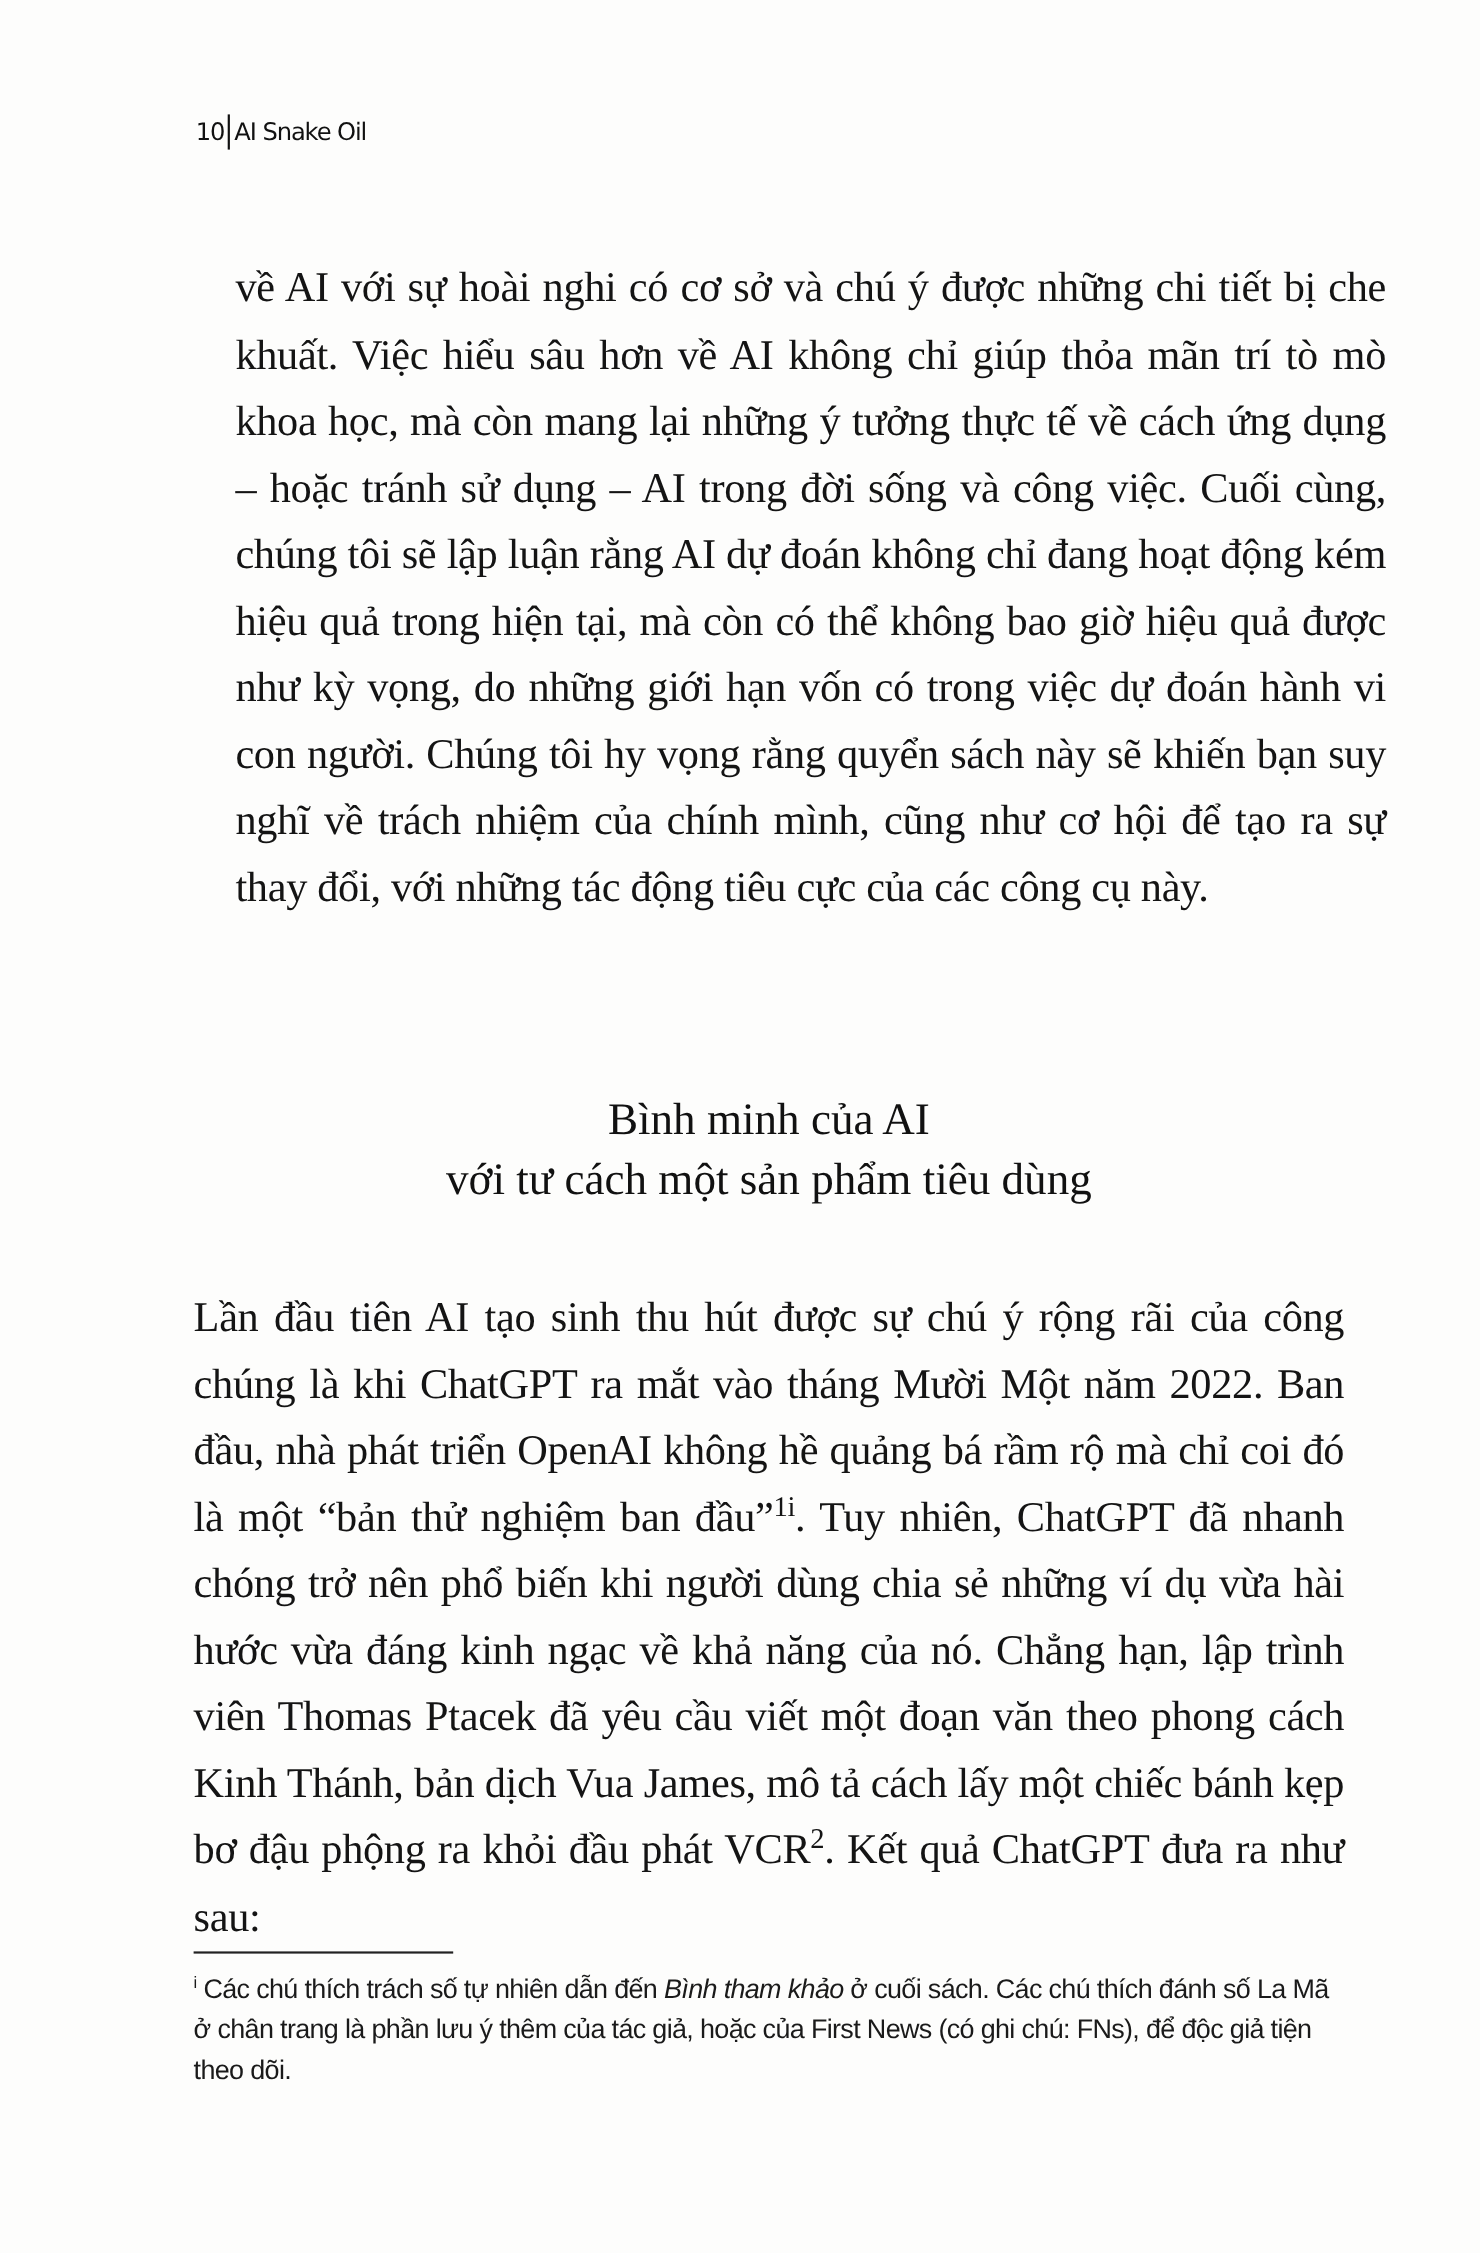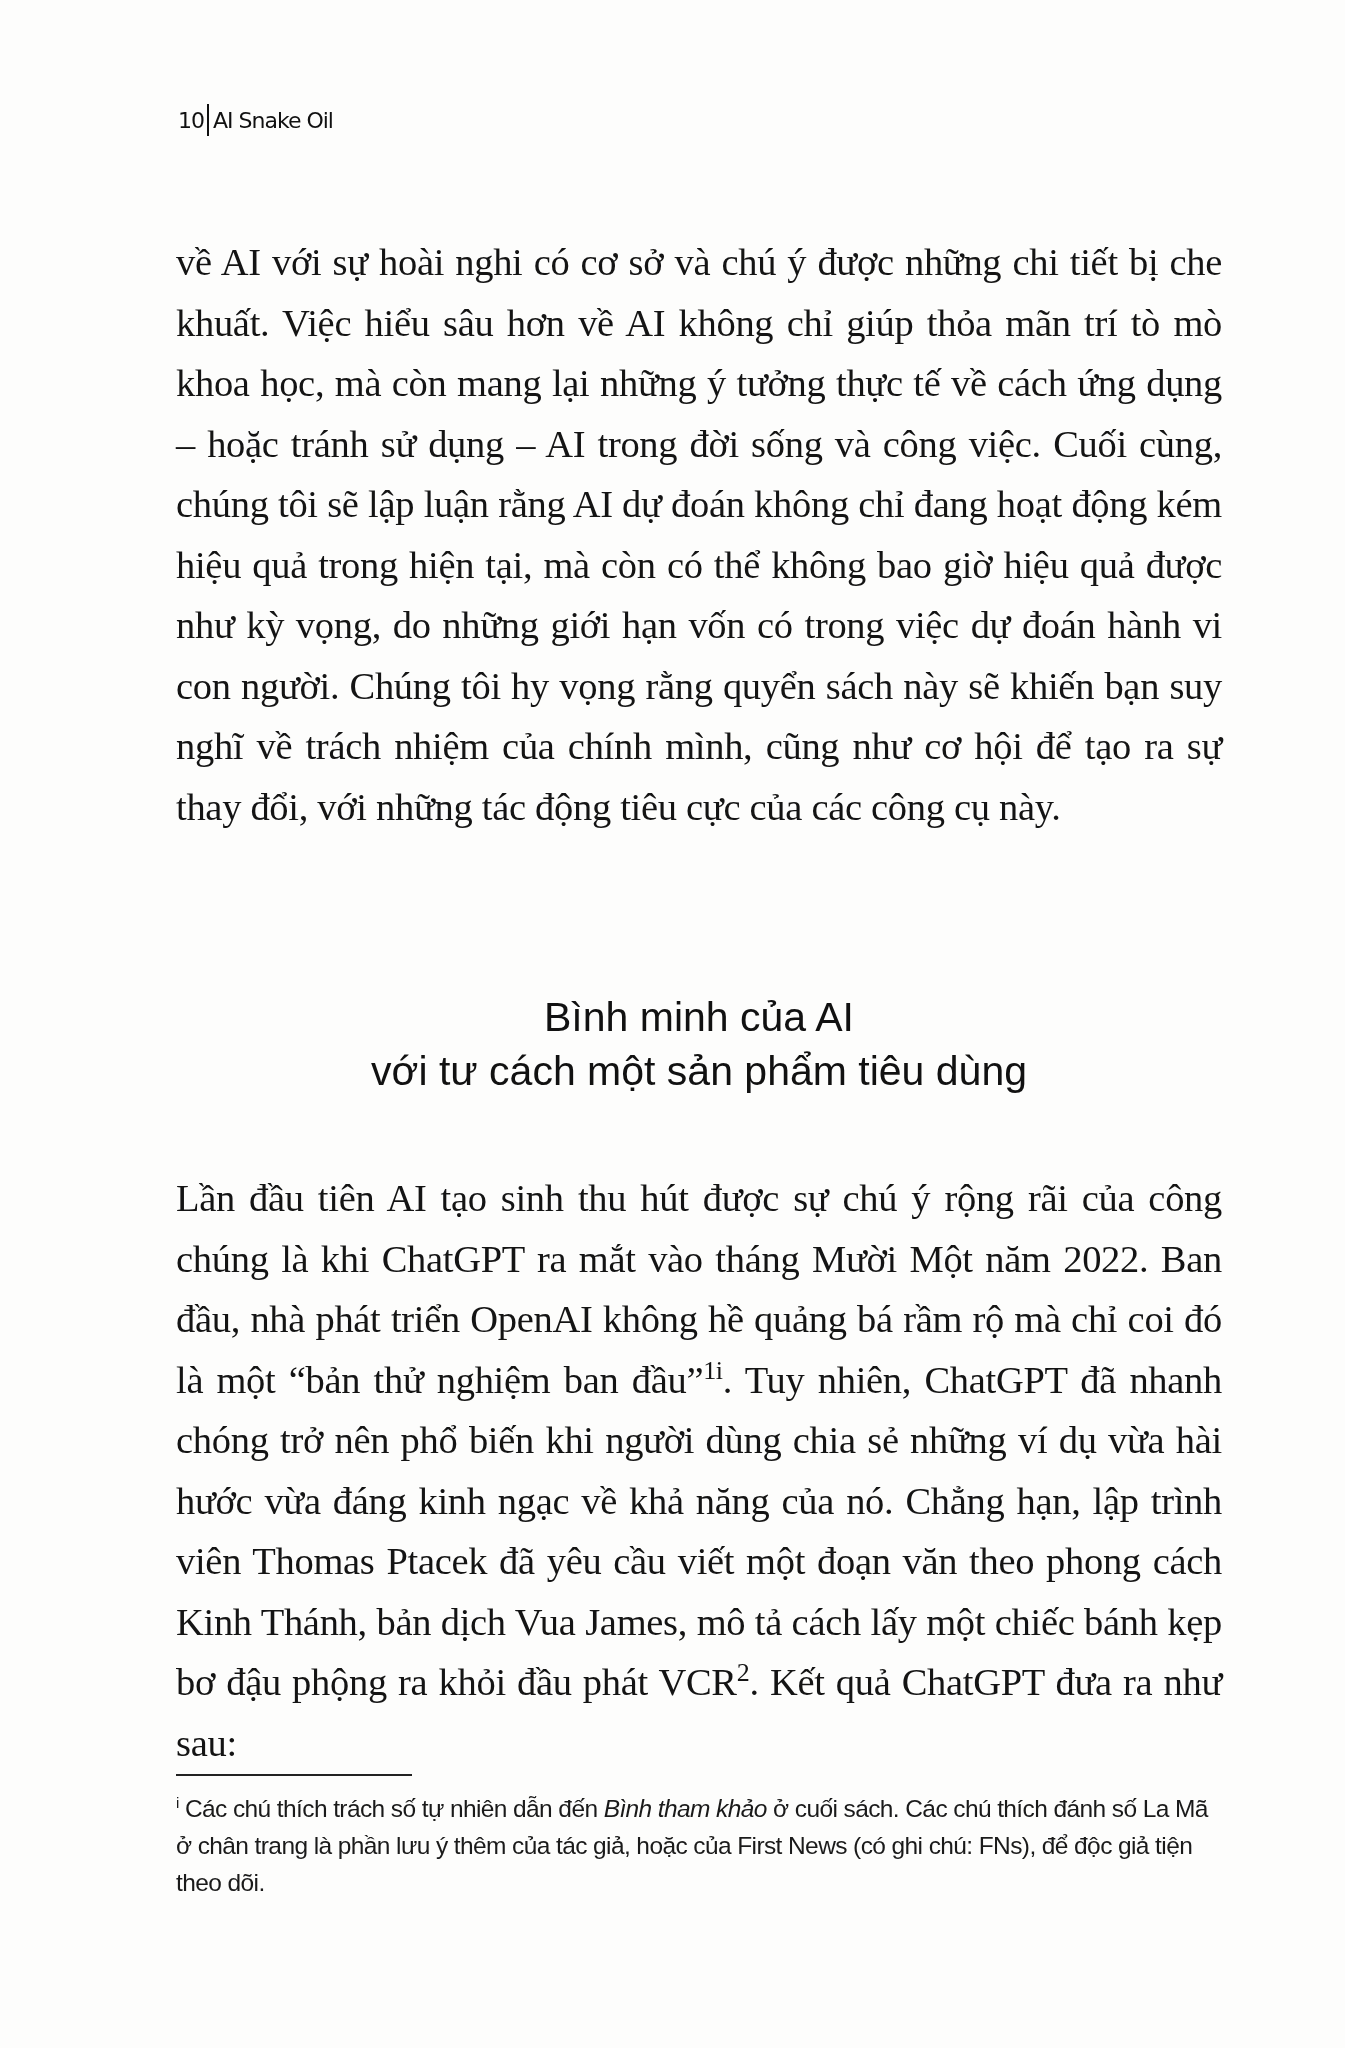--- a/index.html
+++ b/index.html
@@ -33,29 +33,29 @@
       position: absolute;
       left: 176px;
       width: 1046px;
       font-family: "Liberation Serif", serif;
       font-size: 38.5px;
       line-height: 60.5px;
       text-align: justify;
       letter-spacing: -0.3px;
     }
     .body-text p { margin: 0; }
-    #para1 { top: 232px; }
+    #para1 { top: 232px; margin-left: 38px; }
     #para2 { top: 1168px; }
     .section-heading {
       position: absolute;
       left: 176px;
       width: 1046px;
       top: 990px;
       text-align: center;
-      font-family: Liberation Sans, sans-serif;
+      font-family: Liberation Serif, serif;
       font-size: 41px;
       line-height: 54px;
       color: #111;
     }
     .section-heading div { margin: 0; }
     sup.fn { font-size: 26px; line-height: 0; vertical-align: super; }
     .footnote-rule {
       position: absolute;
       left: 176px;
       top: 1774px;

